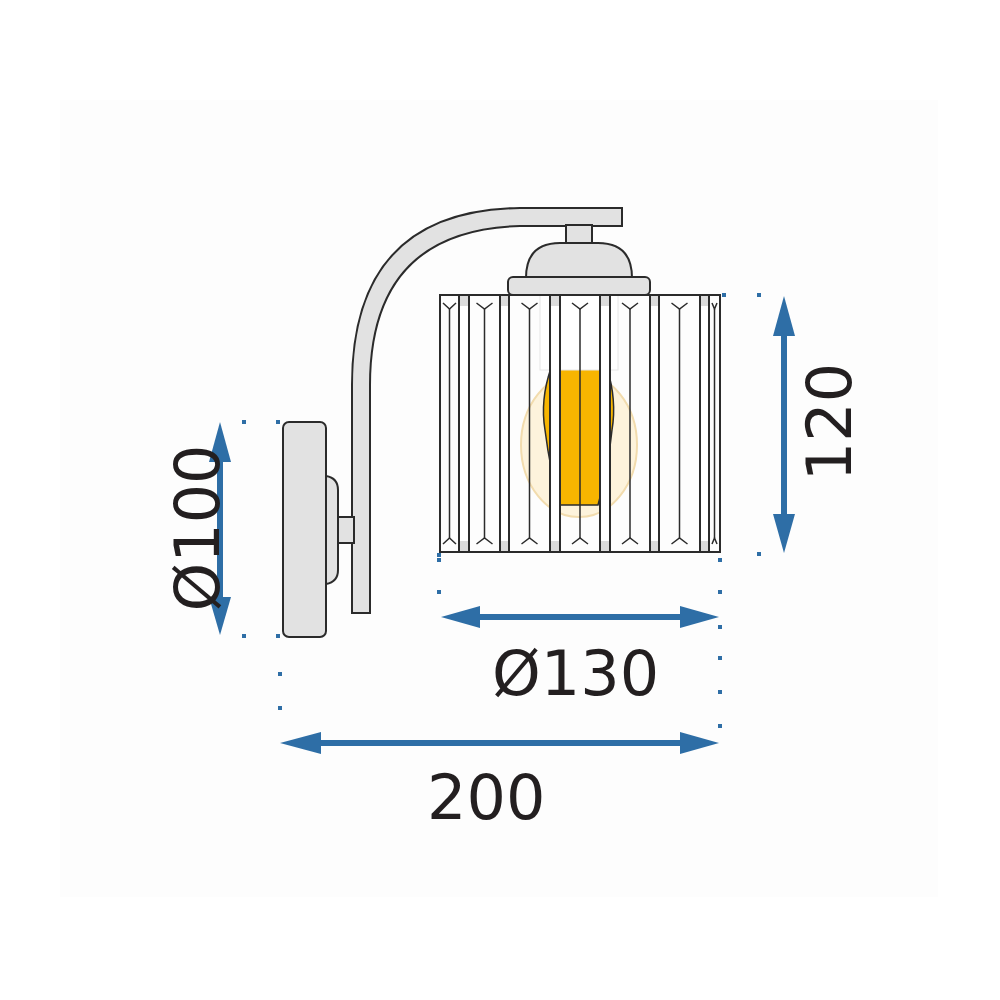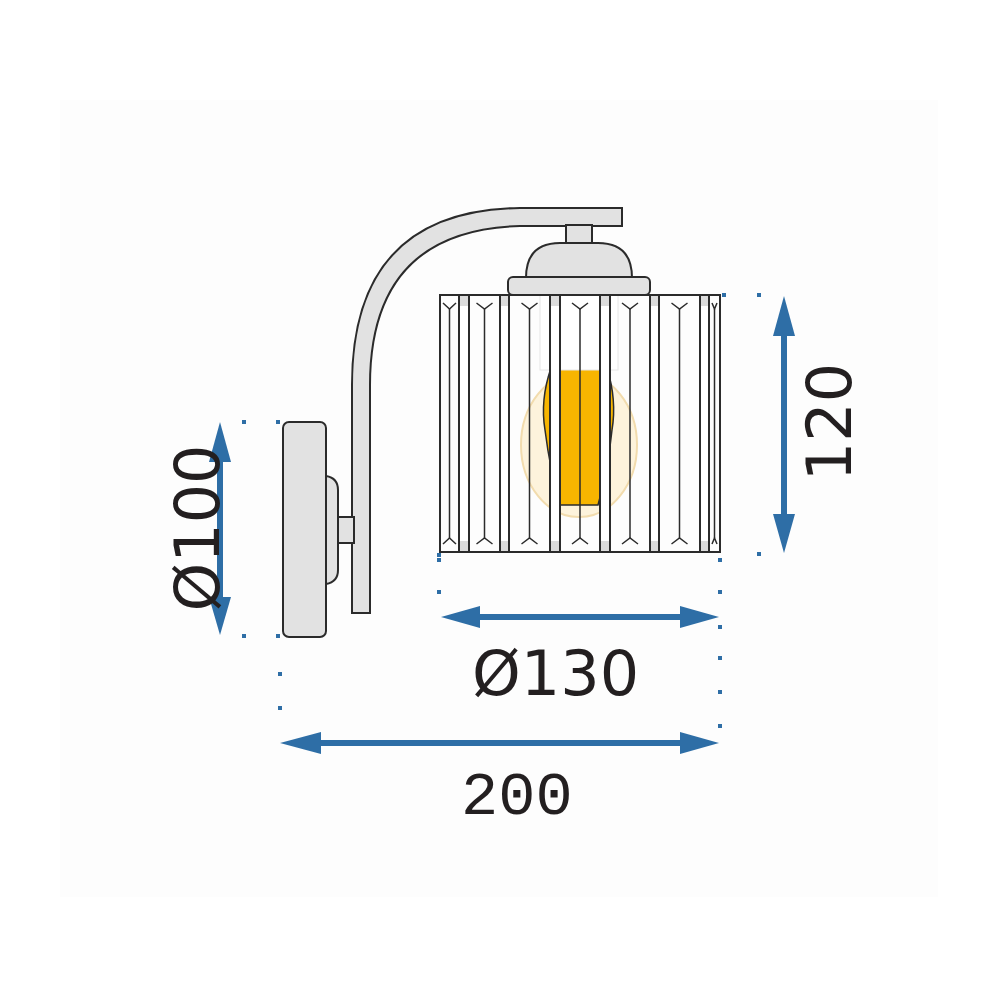--- a/index.html
+++ b/index.html
@@ -132,14 +132,14 @@
     <g>
       <rect x="315" y="740" width="370" height="6"></rect>
       <polygon points="280,743 321,732 321,754"></polygon>
       <polygon points="719,743 680,732 680,754"></polygon>
     </g>
   </g>
 </svg>
 
 <div class="dim-label rot" style="left:110px; top:497px; width:175px; height:62px; text-align:center;">Ø100</div>
 <div class="dim-label rot" style="left:755px; top:391px; width:150px; height:62px; text-align:center;">120</div>
-<div class="dim-label" style="left:472px; top:643px;">Ø130</div>
-<div class="dim-label" style="left:461px; top:767px;font-family:Liberation Mono, monospace;">200</div>
+<div class="dim-label" style="left:492px; top:643px;">Ø130</div>
+<div class="dim-label" style="left:427px; top:767px;">200</div>
 
 </body></html>

